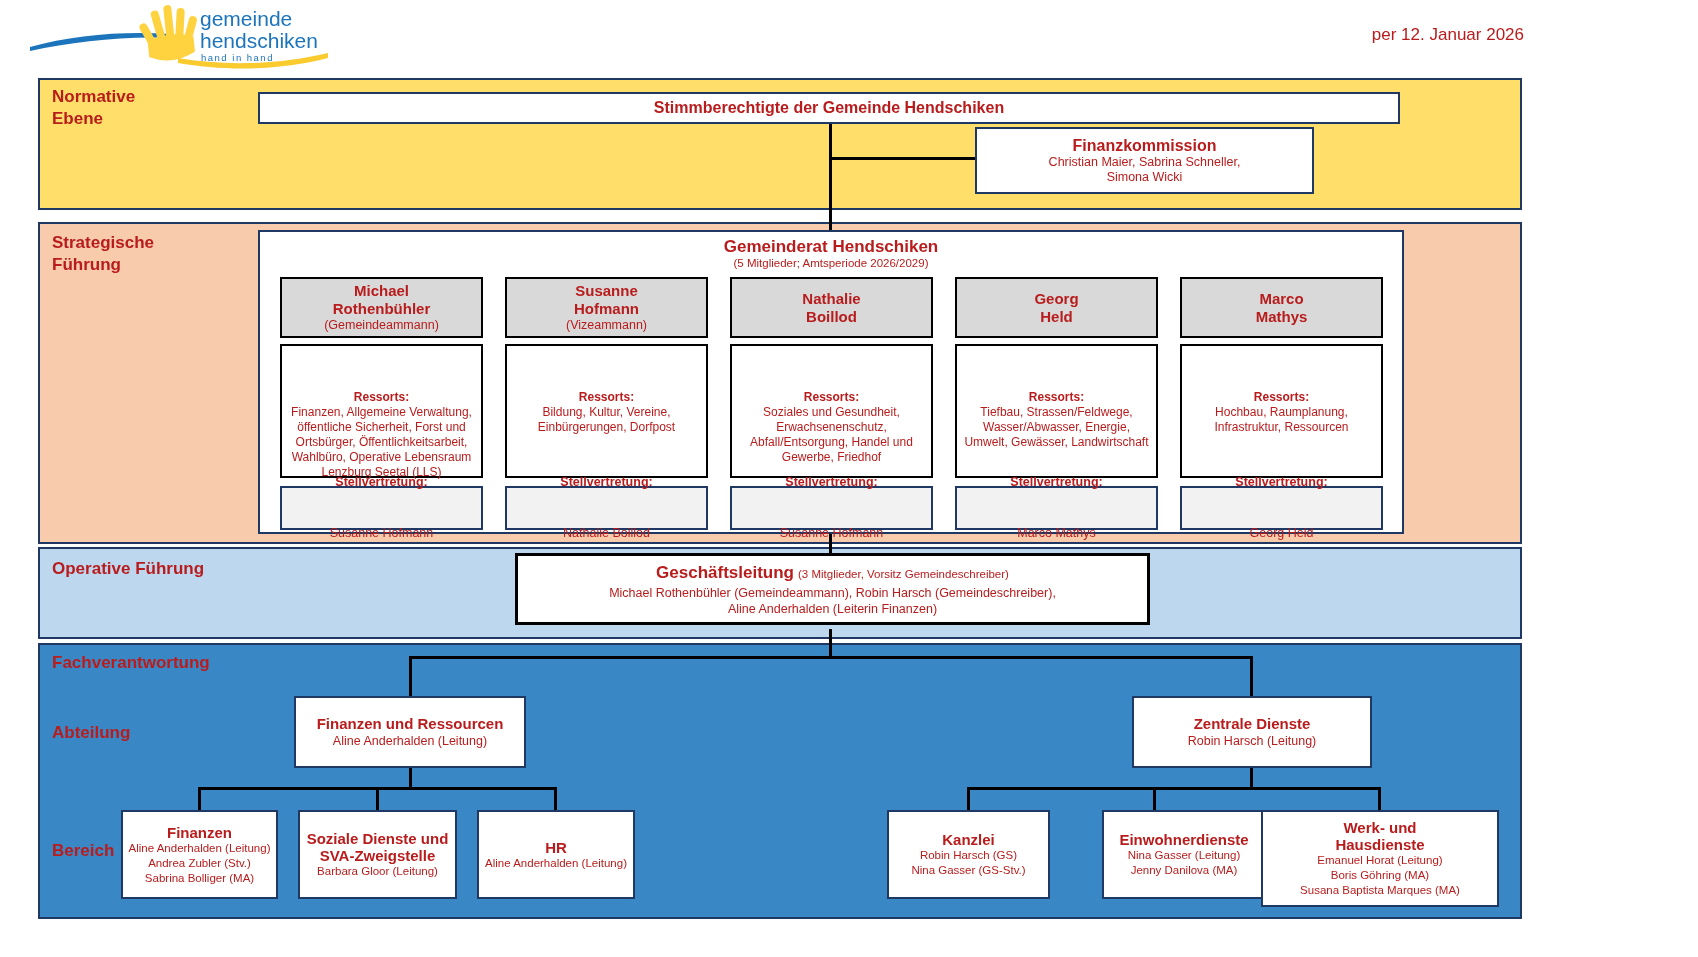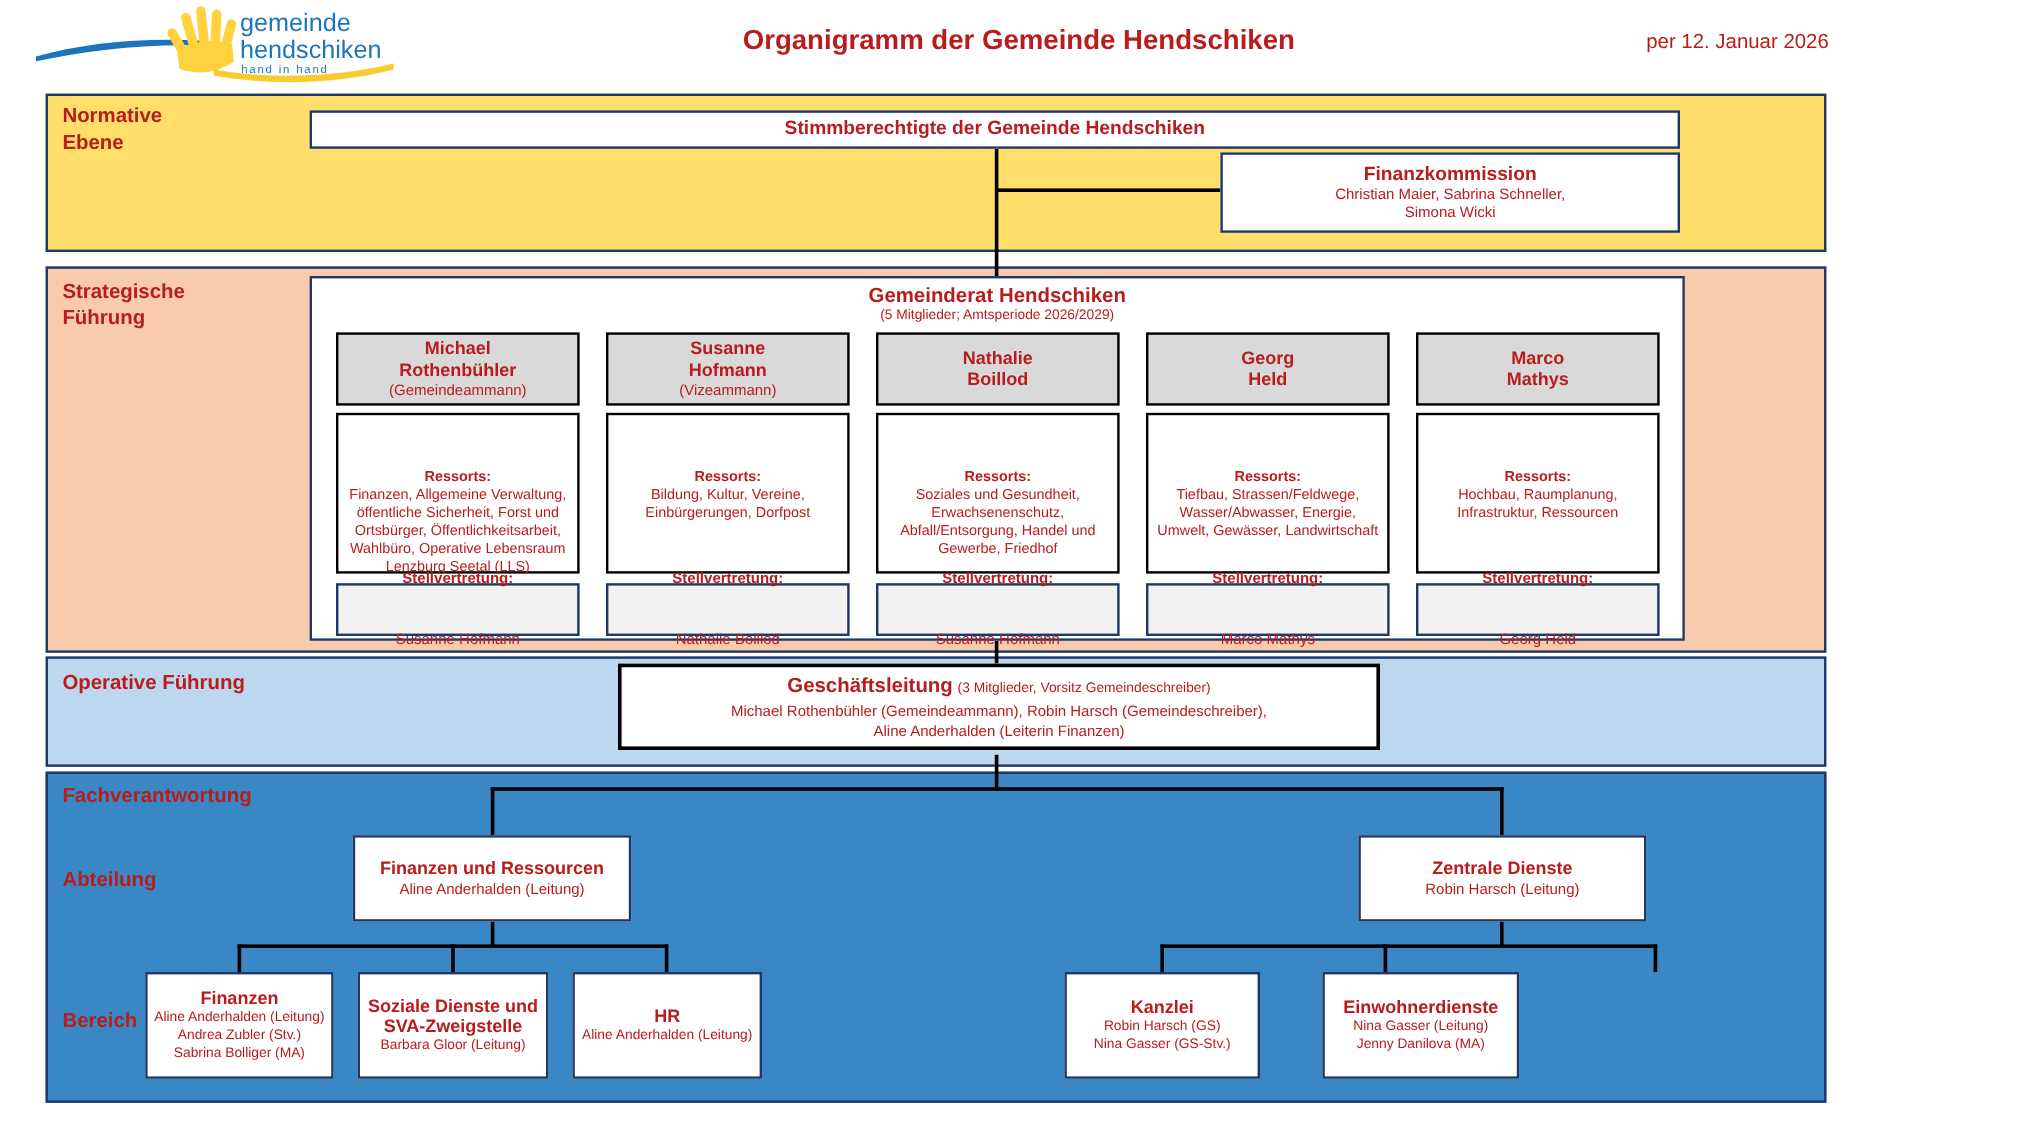--- a/index.html
+++ b/index.html
@@ -56,21 +56,20 @@
       <rect x="20" y="1" width="8" height="34" rx="4"></rect>
       <rect x="31" y="5" width="8" height="32" rx="4" transform="rotate(9 35 21)"></rect>
       <rect x="41" y="14" width="8" height="26" rx="4" transform="rotate(21 45 27)"></rect>
       <path d="M1 35 Q 24 26 47 35 L47 50 Q 24 62 1 51 Z"></path>
     </g>
     <path d="M150 56 C 195 64, 250 63, 300 51 L300 56 C 250 69, 195 69, 150 61 Z" fill="#F9CB2E"></path>
     <text x="172" y="24" fill="#1C75BC" font-size="21" font-family="Liberation Sans, sans-serif">gemeinde</text>
     <text x="172" y="46" fill="#1C75BC" font-size="21" font-family="Liberation Sans, sans-serif">hendschiken</text>
     <text x="173" y="59" fill="#1C75BC" font-size="9.5" letter-spacing="1.5" font-family="Liberation Sans, sans-serif">hand in hand</text>
   </svg>
-  <div class="page-title">Organigramm der Gemeinde Hendschiken</div>
   <div class="page-date">per 12. Januar 2026</div>
 
   <div class="band" style="left:38px;top:78px;width:1484px;height:132px;background:#FFDE69;"></div>
   <div class="band" style="left:38px;top:222px;width:1484px;height:322px;background:#F8CBAD;"></div>
   <div class="band" style="left:38px;top:547px;width:1484px;height:92px;background:#BDD7EE;"></div>
   <div class="band" style="left:38px;top:643px;width:1484px;height:276px;background:#3A87C5;"></div>
 
   <div class="band-label" style="left:52px;top:86px;">
     <div>Normative</div>
       <div>Ebene</div>
@@ -98,21 +97,21 @@
   <div class="vline" style="left:554px;top:787px;width:3px;height:23px;"></div>
   <div class="vline" style="left:1250px;top:768px;width:3px;height:22px;"></div>
   <div class="hline" style="left:967px;top:787px;width:414px;height:3px;"></div>
   <div class="vline" style="left:967px;top:787px;width:3px;height:23px;"></div>
   <div class="vline" style="left:1153px;top:787px;width:3px;height:23px;"></div>
   <div class="vline" style="left:1378px;top:787px;width:3px;height:23px;"></div>
 
   <div class="box stimm-box" style="left:258px;top:92px;width:1142px;height:32px;">
     <div>Stimmberechtigte der Gemeinde Hendschiken</div>
   </div>
-  <div class="box" style="left:1017px;top:127px;width:383px;height:67px;">
+  <div class="box" style="left:975px;top:127px;width:339px;height:67px;">
     <div class="fk-title">Finanzkommission</div>
     <div class="fk-names">Christian Maier, Sabrina Schneller,</div>
     <div class="fk-names">Simona Wicki</div>
   </div>
 
   <div class="box gr-box" style="left:258px;top:230px;width:1146px;height:304px;">
     <div class="gr-title">Gemeinderat Hendschiken</div>
     <div class="gr-subtitle">(5 Mitglieder; Amtsperiode 2026/2029)</div>
   </div>
 
@@ -236,14 +235,20 @@
     <div class="unit-staff">Robin Harsch (GS)</div>
     <div class="unit-staff">Nina Gasser (GS-Stv.)</div>
     <div class="unit-staff"></div>
   </div>
   <div class="box" style="left:1073px;top:810px;width:164px;height:89px;margin-left:29px;">
     <div class="unit-title">Einwohnerdienste</div>
     <div class="unit-staff">Nina Gasser (Leitung)</div>
     <div class="unit-staff">Jenny Danilova (MA)</div>
     <div class="unit-staff"></div>
   </div>
+  <div class="box" style="left:1261px;top:810px;width:238px;height:97px;">
+    <div class="unit-title narrow-title">Werk- und Hausdienste</div>
+    <div class="unit-staff">Emanuel Horat (Leitung)</div>
+    <div class="unit-staff">Boris Göhring (MA)</div>
+    <div class="unit-staff">Susana Baptista Marques (MA)</div>
+  </div>
 
 </div>
 
 </body></html>

